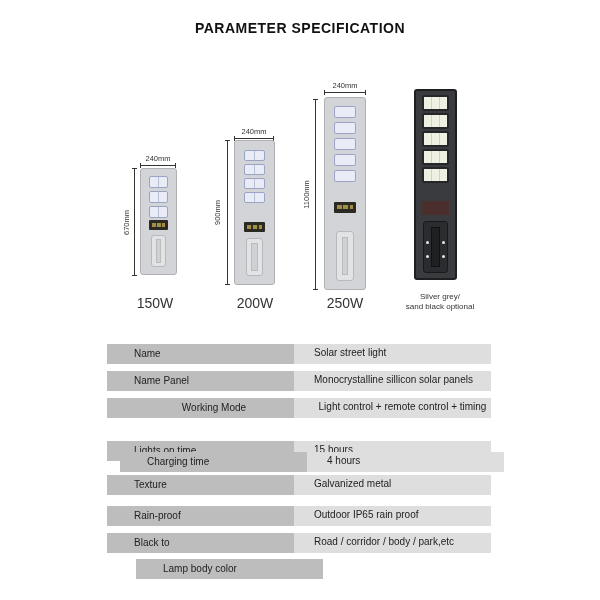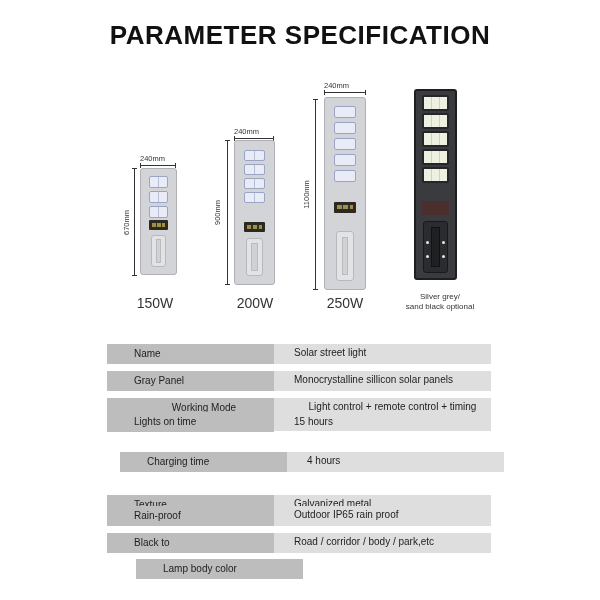--- a/index.html
+++ b/index.html
@@ -1,18 +1,18 @@
 <!DOCTYPE html>
 <html><head>
 <meta charset="utf-8">
 <style>
   html, body { margin:0; padding:0; background:#ffffff; }
   body { width:600px; height:600px; position:relative; overflow:hidden; font-family:"Liberation Sans", sans-serif; color:#222; }
-  .title { position:absolute; left:0; top:20px; width:600px; text-align:center; font-size:26px; font-weight:bold; letter-spacing:0.5px; color:#111; }
-  .dim-w { position:absolute; font-size:7.5px; color:#333; }
+  .title { position:absolute; left:0; top:20px; width:600px; text-align:center; font-size:14px; font-weight:bold; letter-spacing:0.5px; color:#111; }
+  .dim-w { position:absolute; font-size:7.5px; color:#333; text-align:center; }
   .dim-w-line { position:absolute; height:0; border-top:1px solid #333; }
   .dim-w-line::before, .dim-w-line::after { content:""; position:absolute; top:-3px; width:0; height:5px; border-left:1px solid #333; }
   .dim-w-line::before { left:0; } .dim-w-line::after { right:0; }
   .dim-h-line { position:absolute; width:0; border-left:1px solid #333; }
   .dim-h-line::before, .dim-h-line::after { content:""; position:absolute; left:-3px; height:0; width:5px; border-top:1px solid #333; }
   .dim-h-line::before { top:0; } .dim-h-line::after { bottom:0; }
   .dim-h { position:absolute; font-size:7.5px; color:#333; transform:rotate(-90deg); transform-origin:center; white-space:nowrap; }
   .watt { position:absolute; font-size:14px; color:#333; text-align:center; }
 
   .lamp { position:absolute; background:#d3d4d7; border:1px solid #aeb0b4; border-radius:3px; box-sizing:border-box; }
@@ -28,21 +28,21 @@
     background-image:linear-gradient(90deg, transparent 32%, #cfd2c3 32%, #cfd2c3 35%, transparent 35%, transparent 65%, #cfd2c3 65%, #cfd2c3 68%, transparent 68%); }
   .lamp.dark .display { left:16%; width:68%; background:#4a2f2c; }
   .lamp.dark .display::after { display:none; }
   .lamp.dark .bracket { left:18%; width:64%; background:#2b2c2f; border:1px solid #18191b; }
   .lamp.dark .bracket::after { background:#1f2022; border-color:#111; }
   .lamp.dark .bolt { position:absolute; width:3px; height:3px; background:#e8e8e8; border-radius:50%; }
 
   .caption { position:absolute; font-size:8px; color:#333; text-align:center; line-height:10px; }
 
   .spec { position:absolute; left:107px; width:384px; height:20px; display:flex; }
-  .spec .k { width:167px; background:#bdbdbd; font-size:10px; color:#222; line-height:20px; padding-left:27px; box-sizing:border-box; }
+  .spec .k { width:187px; background:#bdbdbd; font-size:10px; color:#222; line-height:20px; padding-left:27px; box-sizing:border-box; }
   .spec .v { flex:1; background:#dedede; font-size:10px; color:#222; line-height:18px; padding-left:20px; box-sizing:border-box; }
 </style>
 </head>
 <body>
 
 <div class="title">PARAMETER SPECIFICATION</div>
 
 <div>
   <div class="dim-w" style="left:140px;top:154px;width:36px;">240mm</div>
   <div class="dim-w-line" style="left:140px;top:165px;width:36px;"></div>
@@ -110,36 +110,36 @@
     <div>sand black optional</div>
   </div>
 </div>
 
 <div>
   <div class="spec" style="top:344px;">
     <div class="k">Name</div>
     <div class="v">Solar street light</div>
   </div>
   <div class="spec" style="top:371px;">
-    <div class="k">Gray Panel</div>
+    <div class="k">Name Panel</div>
     <div class="v">Monocrystalline sillicon solar panels</div>
   </div>
   <div class="spec" style="top:398px;text-align:center;">
     <div class="k">Working Mode</div>
     <div class="v">Light control + remote control + timing</div>
   </div>
-  <div class="spec" style="top:412px;align-items:center;">
+  <div class="spec" style="top:441px;">
     <div class="k">Lights on time</div>
     <div class="v">15 hours</div>
   </div>
   <div class="spec" style="top:452px;margin-left:13px;">
     <div class="k">Charging time</div>
     <div class="v">4 hours</div>
   </div>
-  <div class="spec" style="top:495px;">
+  <div class="spec" style="top:475px;">
     <div class="k">Texture</div>
     <div class="v">Galvanized metal</div>
   </div>
   <div class="spec" style="top:506px;">
     <div class="k">Rain-proof</div>
     <div class="v">Outdoor IP65 rain proof</div>
   </div>
   <div class="spec" style="top:533px;">
     <div class="k">Black to</div>
     <div class="v">Road / corridor / body / park,etc</div>

